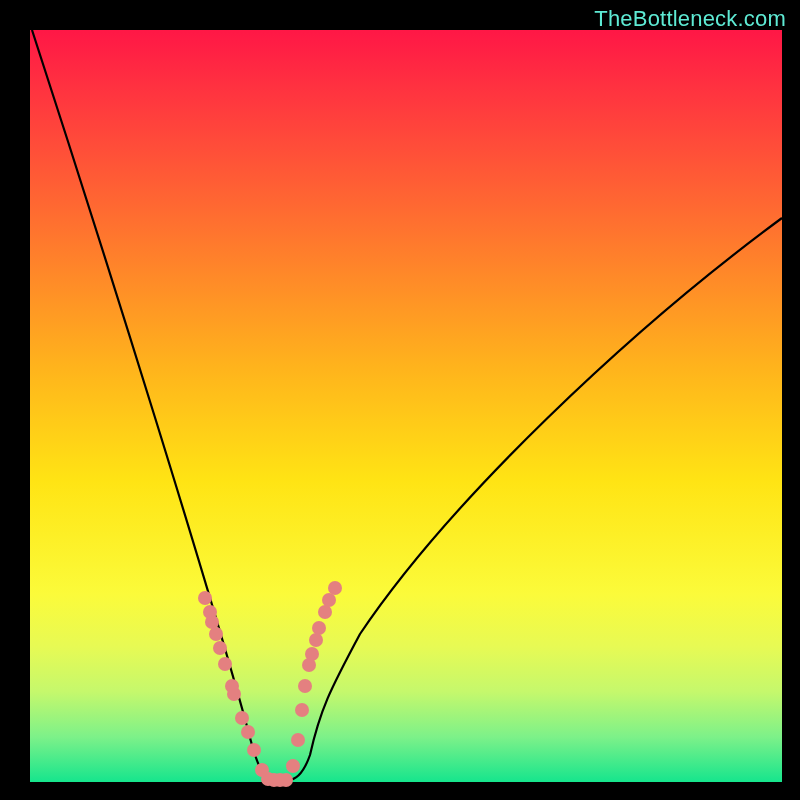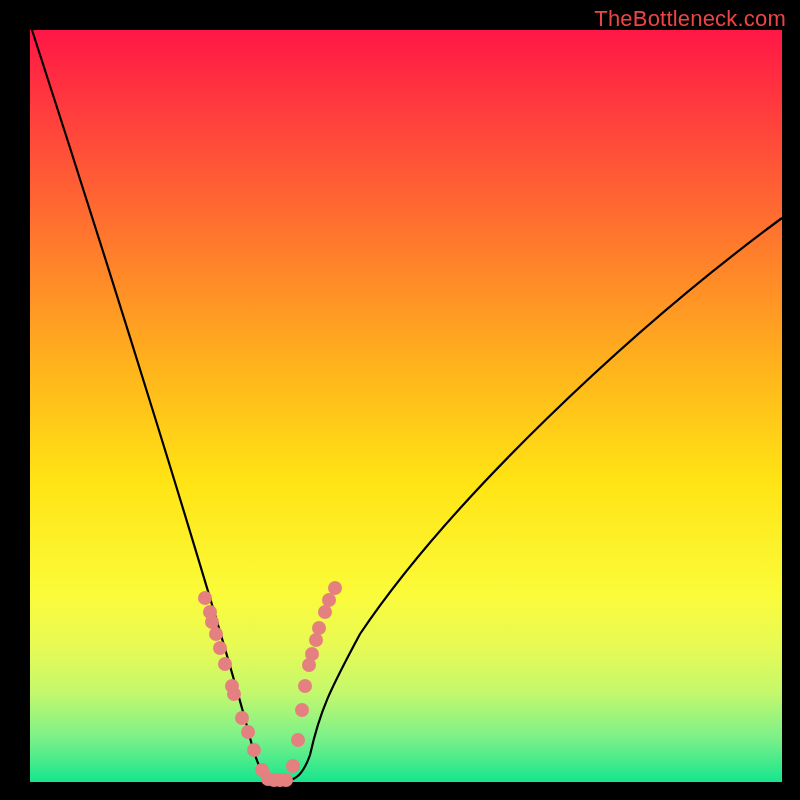--- a/index.html
+++ b/index.html
@@ -35,21 +35,21 @@
       #7df189 94%,
       #16e58d 100%
     );
   }
   .watermark {
     position: absolute;
     top: 6px;
     right: 14px;
     font-family: Arial, Helvetica, sans-serif;
     font-size: 22px;
-    color: #ef4444;
+    color: #5eead4;
     font-weight: 500;
     letter-spacing: 0.2px;
   }
   svg.curves {
     position: absolute;
     left: 0;
     top: 0;
     width: 752px;
     height: 752px;
     overflow: visible;

